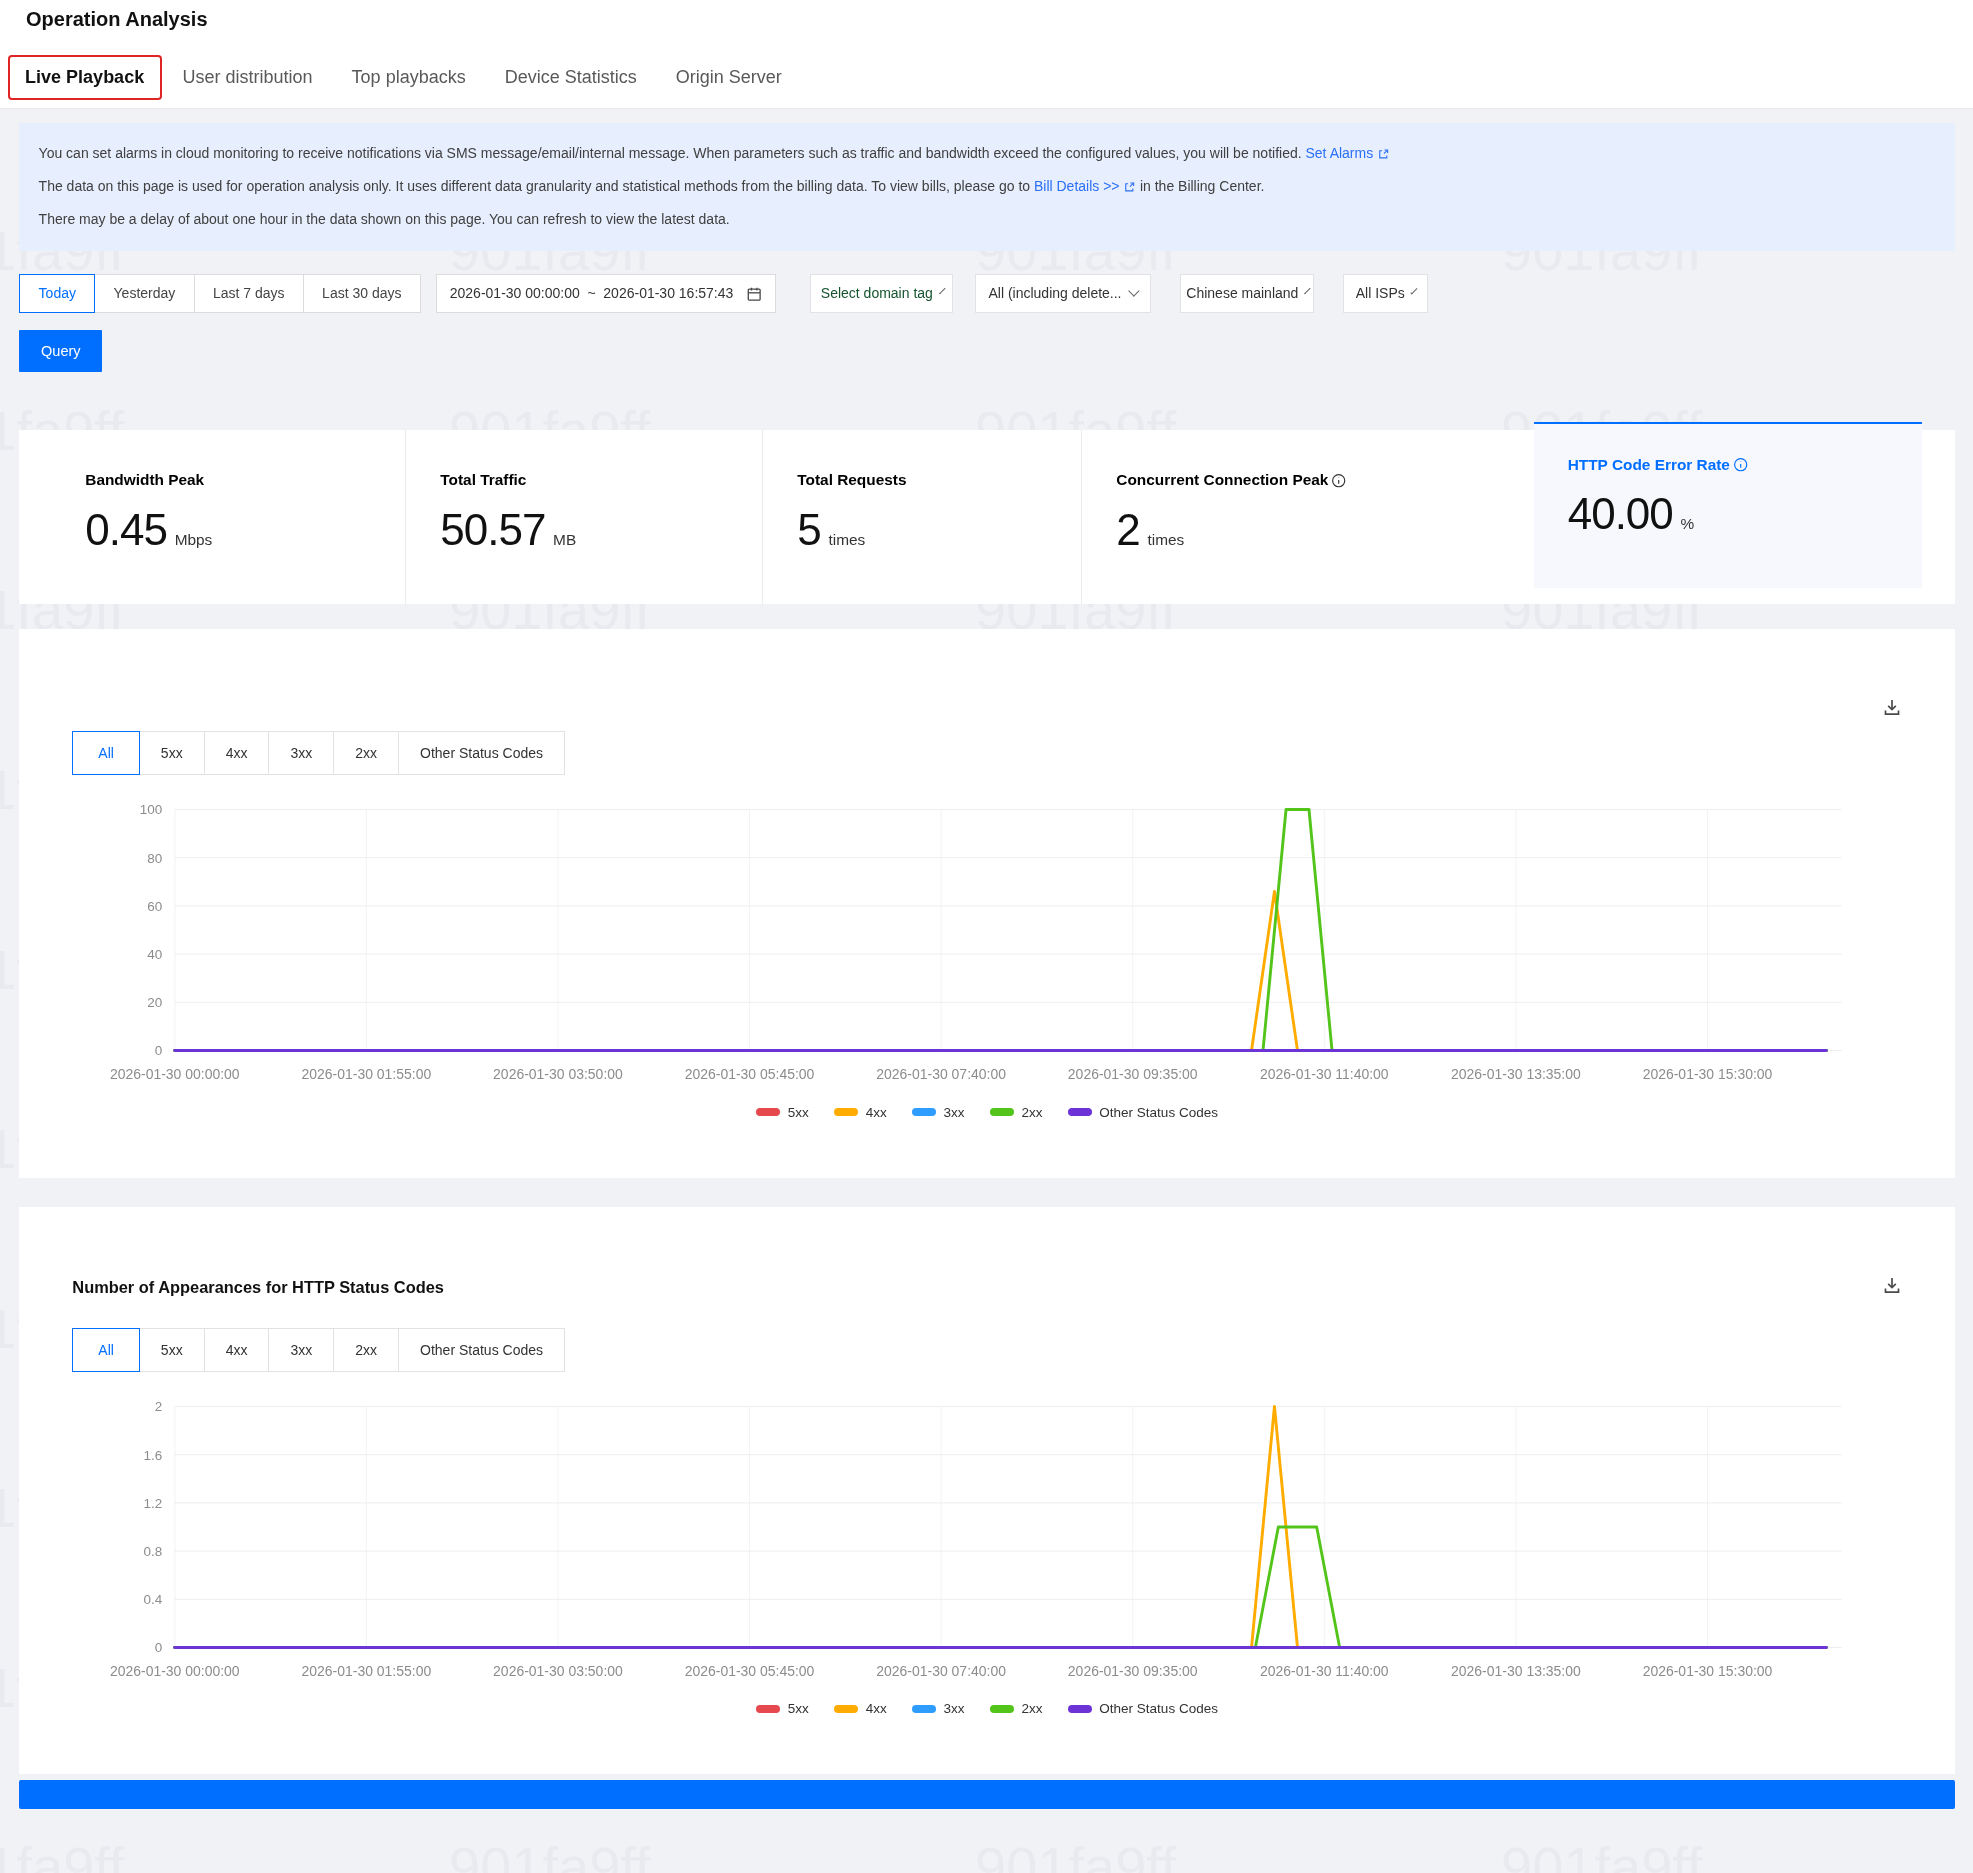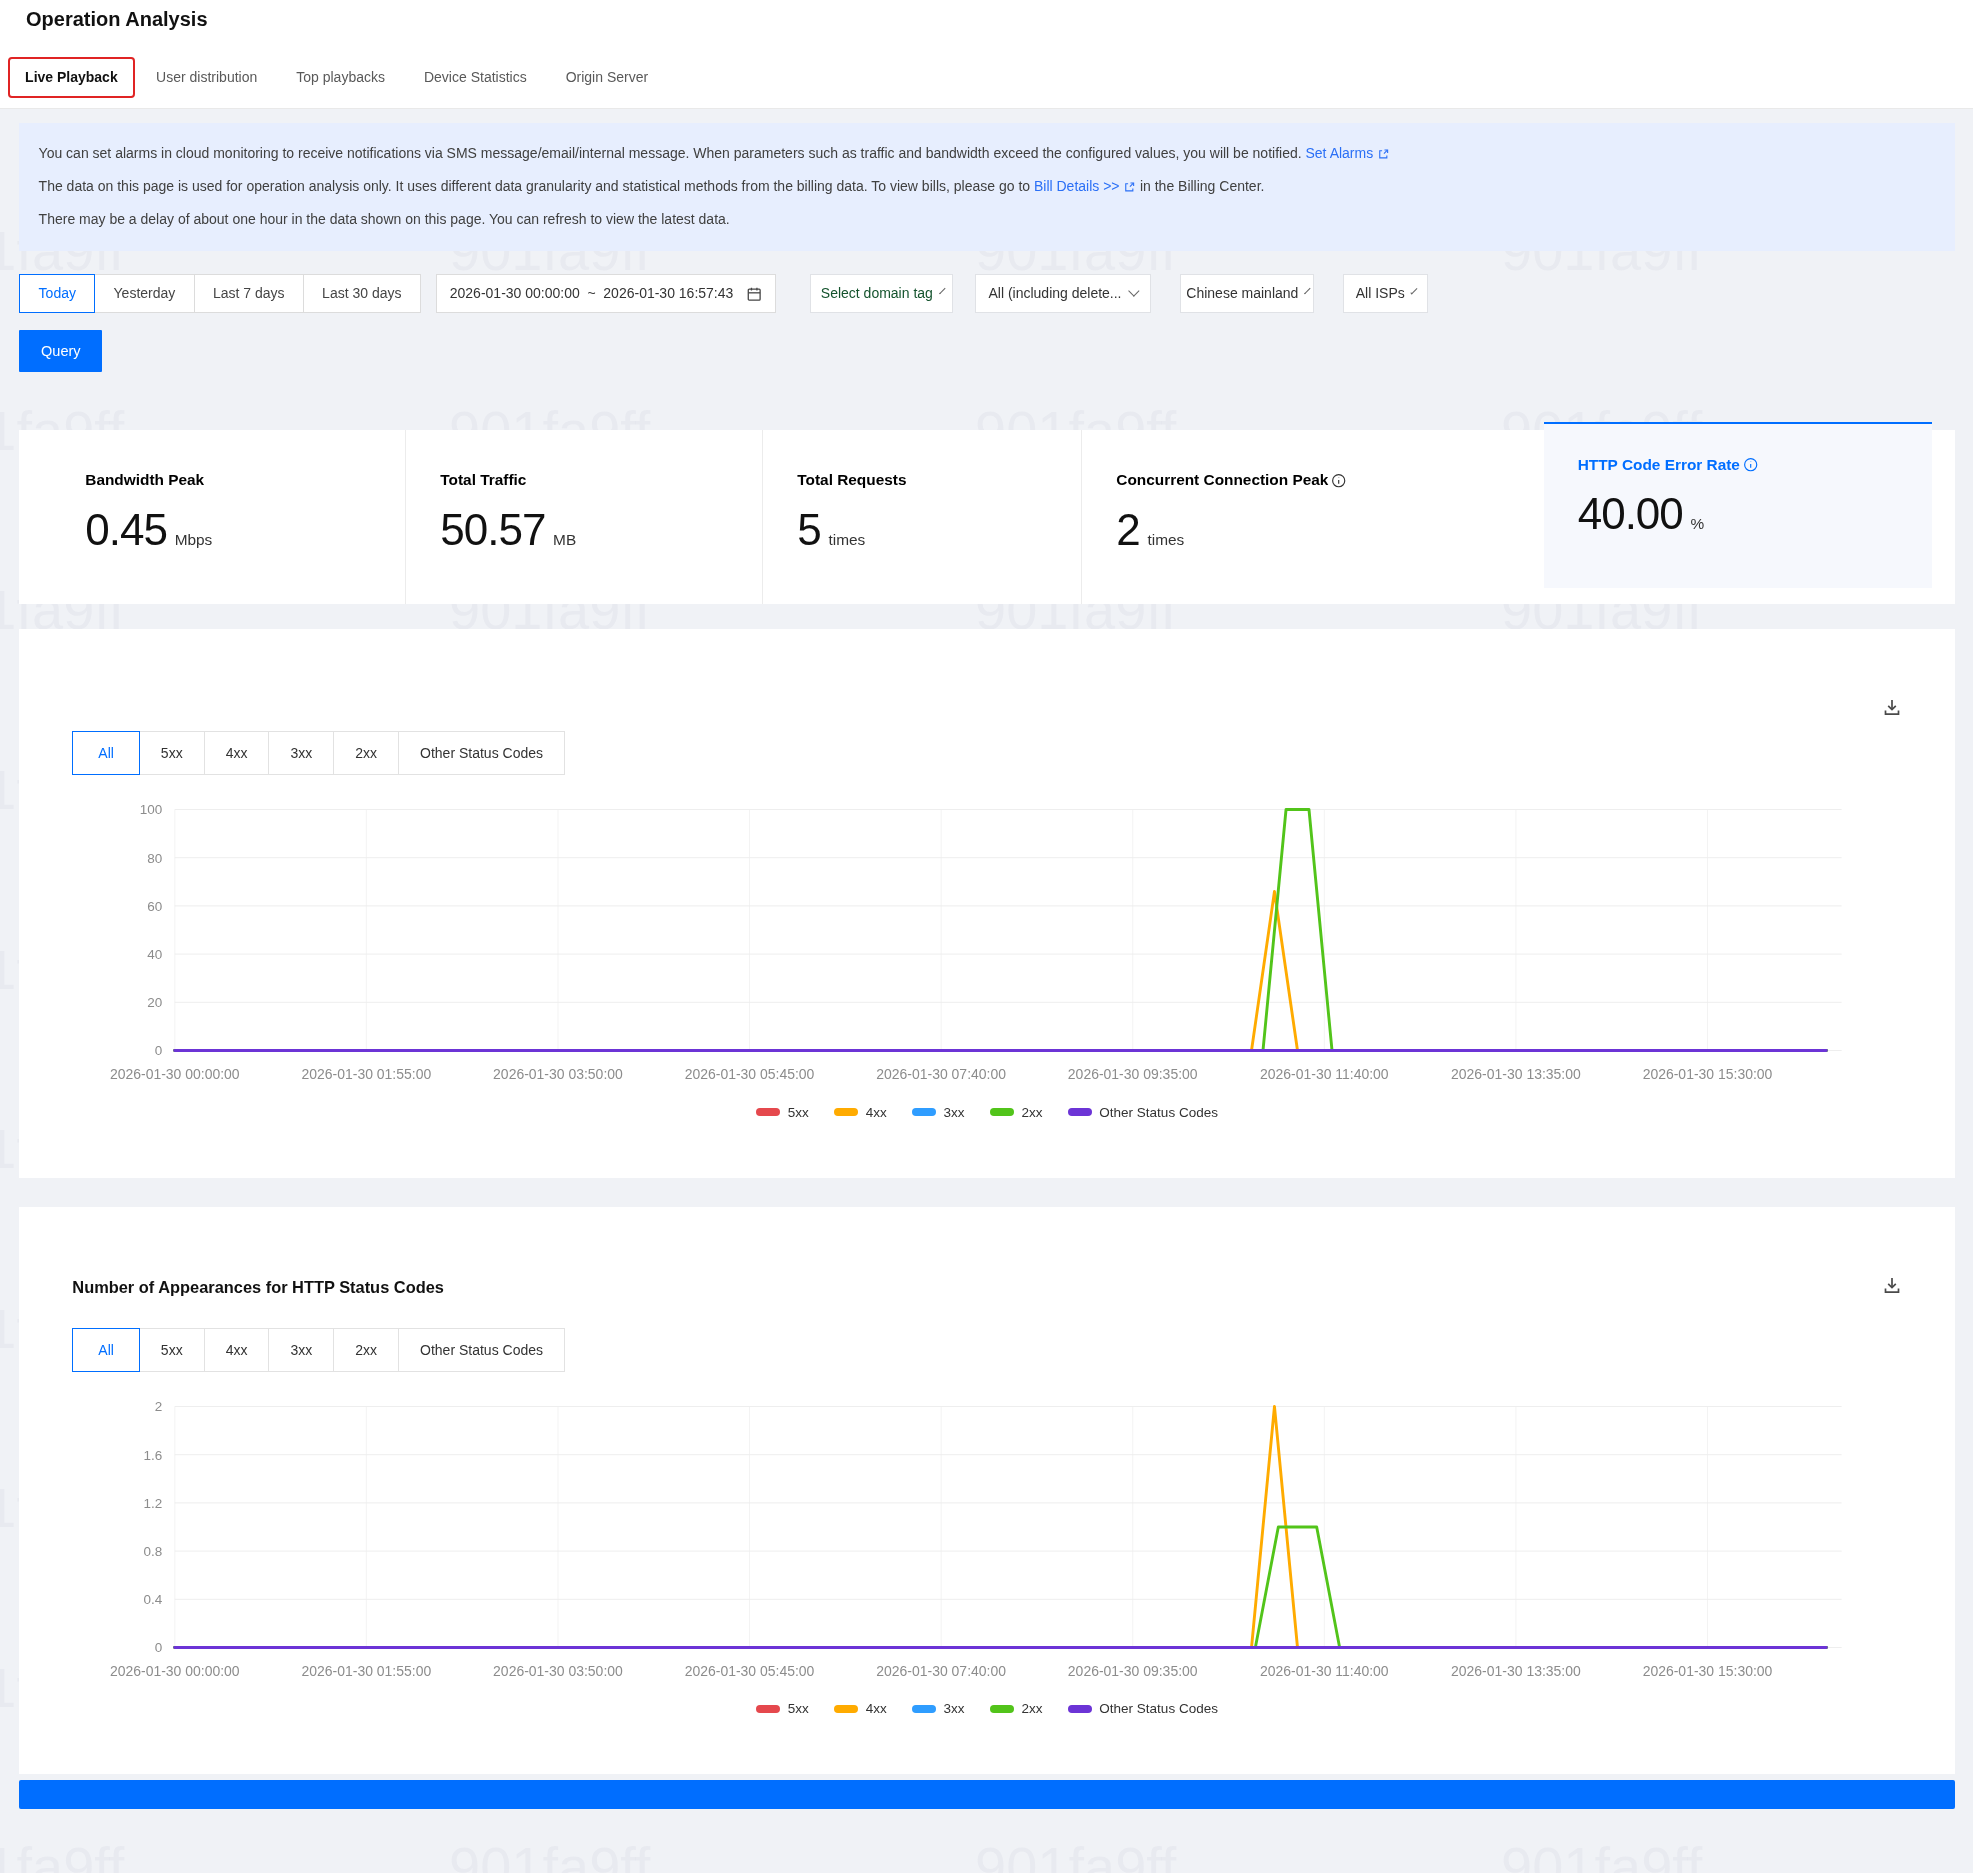--- a/index.html
+++ b/index.html
@@ -10,21 +10,21 @@
   #watermarks { position:absolute; inset:0; z-index:0; pointer-events:none; overflow:hidden; }
   #watermarks span { position:absolute; font-size:56px; color:rgba(70,80,110,.045); white-space:nowrap; }
 
   .layer { position:relative; z-index:1; }
 
   
   .header { background:#fff; padding:8px 0 0 0; border-bottom:1px solid #e9e9e9; }
   .page-title { font-size:20px; font-weight:bold; color:#111; margin-left:26px; }
   .tabs-row { margin-top:15.4px; padding-left:7.7px; display:flex; align-items:center; height:62px; }
   .annotation-box { border:2.9px solid #e02424; border-radius:3.9px; padding:9.7px 15.4px; margin-right:21px; }
-  .tab { font-size:14px; color:#595959; margin-right:39px; cursor:pointer; white-space:nowrap; }
+  .tab { font-size:18px; color:#595959; margin-right:39px; cursor:pointer; white-space:nowrap; }
   .tab.active { color:#111; font-weight:bold; margin-right:0; }
 
   
   .banner { margin:13.5px 19.3px 0; padding:14.5px 19.3px; font-size:14px; line-height:33px; color:#404040; }
   .banner .link { cursor:pointer; }
   .banner .ic { margin-left:3.9px; }
 
   
   .filters { margin:23px 19.3px 0; display:flex; align-items:center; }
   .range-btn { height:39px; line-height:37px; padding:0 18.3px; background:#fff; border:1px solid #dcdcdc; margin-left:-1px; font-size:14px; color:#454545; cursor:pointer; white-space:nowrap; }
@@ -46,21 +46,21 @@
   .stat-card.c0 { flex-basis:386px; padding-left:66px; }
   .stat-card.c1 { flex-basis:357px; }
   .stat-card.c2 { flex-basis:319px; }
   .stat-card.c3 { flex-basis:462px; }
   .stat-card.sep { border-left:1px solid #ececec; }
   .stat-label { font-size:15.4px; font-weight:bold; color:#000; display:flex; align-items:center; }
   .stat-label .ic { margin-left:2.9px; color:#333; }
   .stat-value-row { margin-top:15.4px; display:flex; align-items:baseline; }
   .stat-value { font-size:44px; color:#111; letter-spacing:-1px; }
   .stat-unit { font-size:15.4px; color:#333; margin-left:7.7px; }
-  .stat-card.highlighted { position:absolute; right:23px; top:-8.7px; bottom:16.4px; width:388px; background:#f6f8fd; border-top:2.9px solid; padding-top:32px; }
+  .stat-card.highlighted { position:absolute; right:33px; top:-8.7px; bottom:16.4px; width:388px; background:#f6f8fd; border-top:2.9px solid; padding-top:32px; }
   .stat-card.highlighted .stat-label { font-weight:bold; }
 
   
   .chart-panel { margin:25px 19.3px 0; background:#fff; padding:71px 53px 58px; position:relative; }
   .chart-panel + .chart-panel { margin-top:29px; }
   .chart-title { font-size:16.4px; font-weight:bold; color:#111; }
   .dl-btn { position:absolute; top:68px; right:53px; cursor:pointer; }
   .chart-tabs { display:inline-flex; margin-top:31px; }
   .chart-tab { height:44px; line-height:42px; padding:0 21px; border:1px solid #e2e2e2; background:#fff; margin-left:-1px; font-size:14px; color:#333; cursor:pointer; white-space:nowrap; }
   .chart-tab:first-child { margin-left:0; padding:0 25px; }

